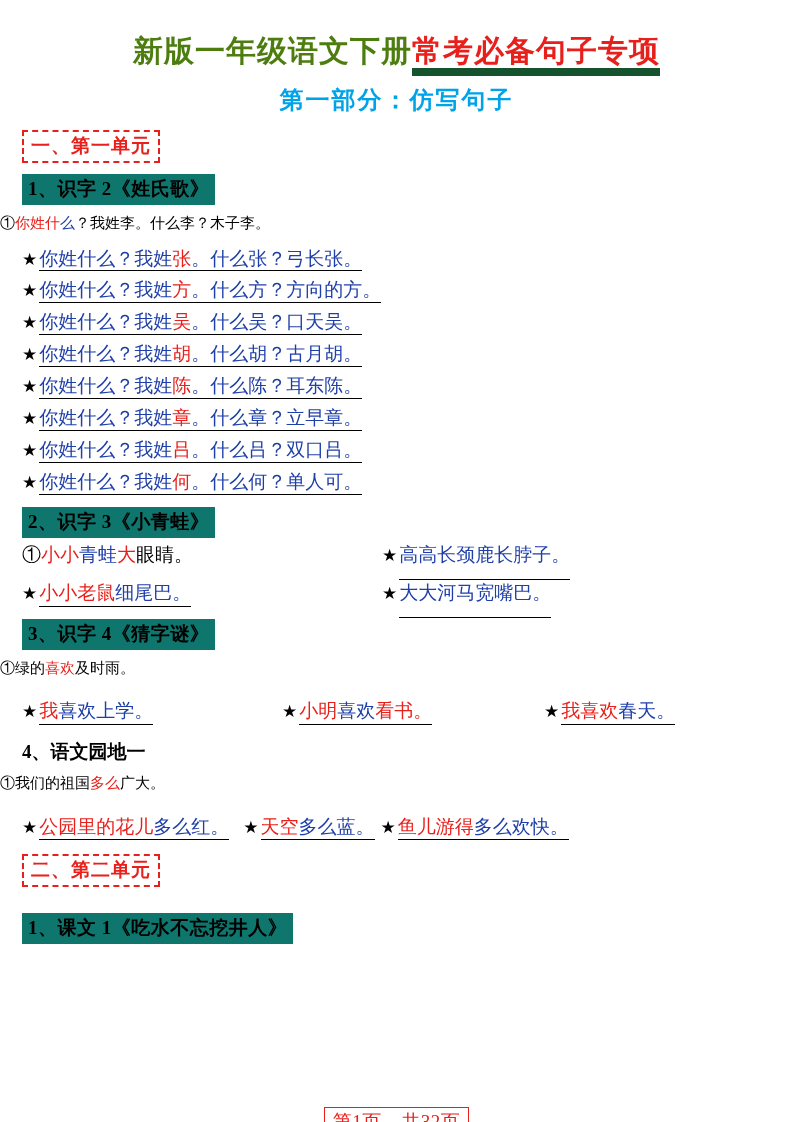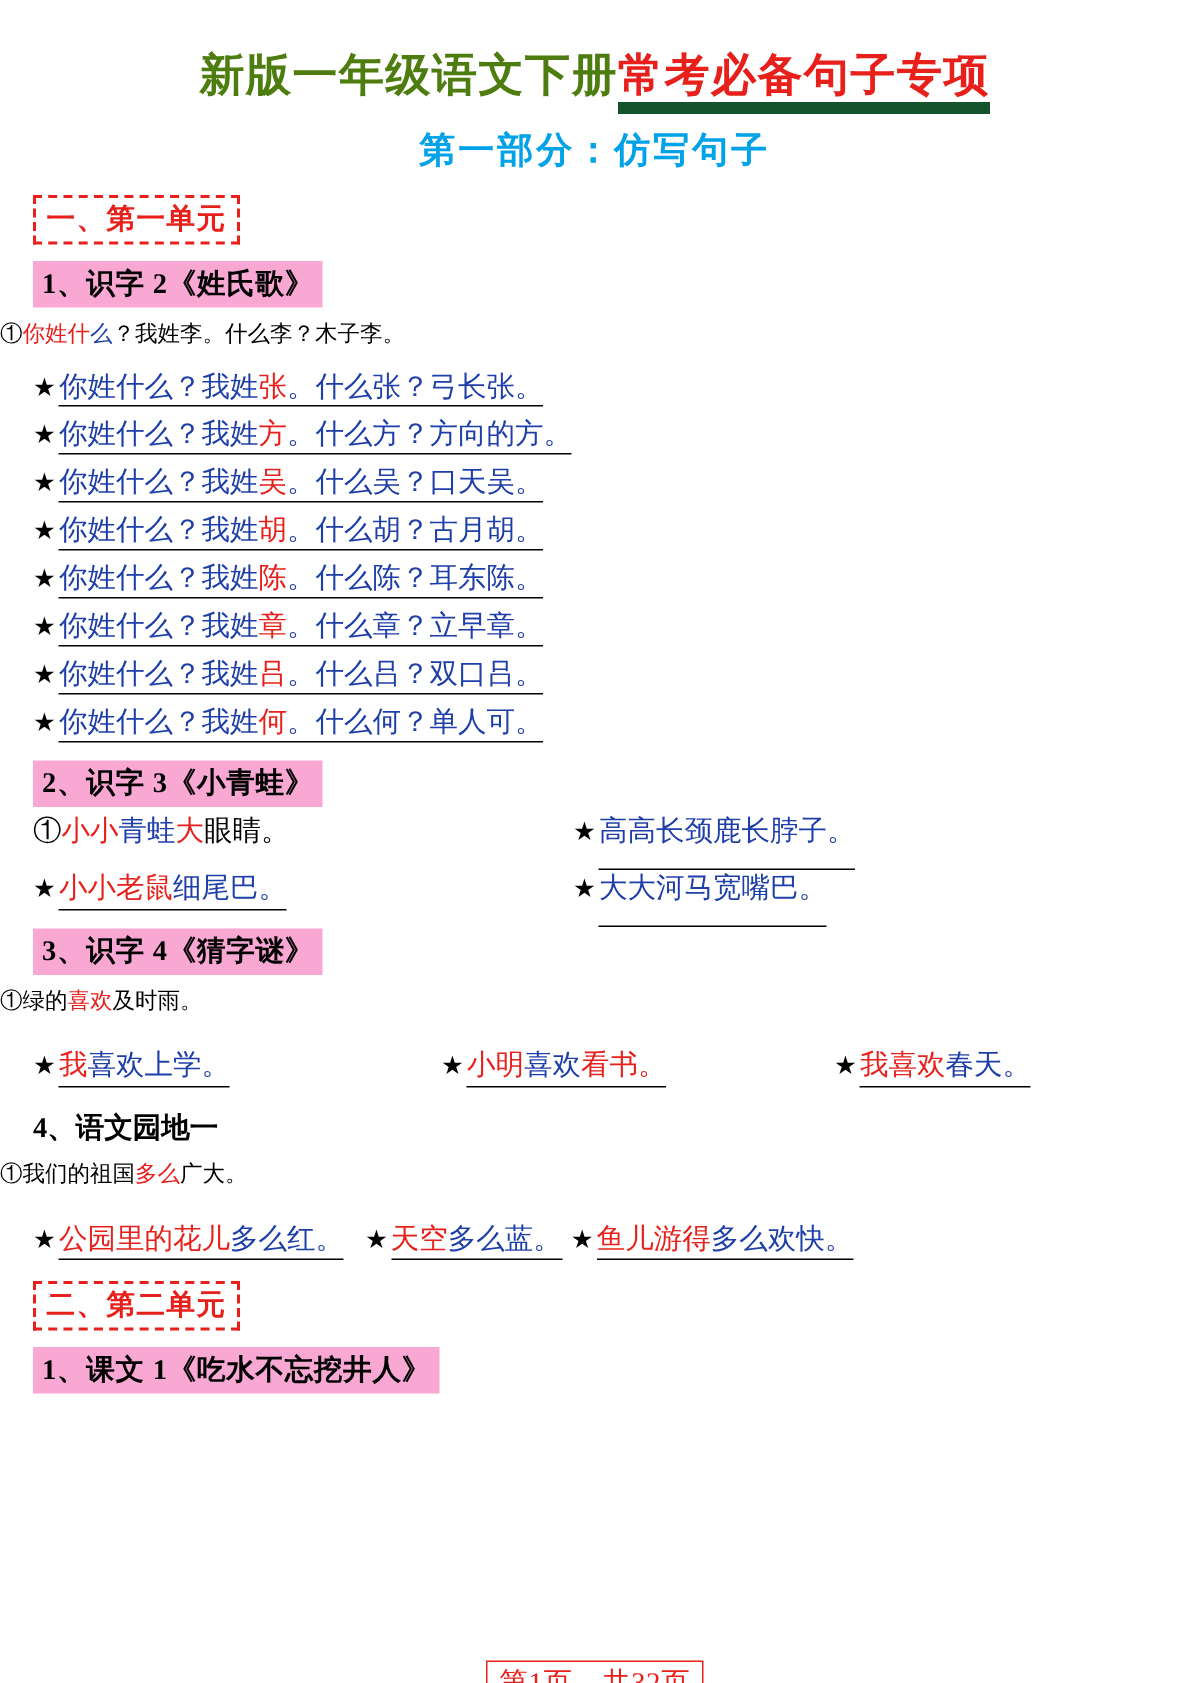--- a/index.html
+++ b/index.html
@@ -56,21 +56,21 @@
     font-weight: bold;
     font-size: 19px;
     padding: 1px 7px 2px 7px;
     margin-left: 22px;
     letter-spacing: 1px;
   }
 
   
   .lesson {
     display: inline-block;
-    background: #f9a8d4;
+    background: #0f766e;
     font-weight: bold;
     font-size: 19px;
     padding: 2px 6px 3px 6px;
     margin-left: 22px;
     letter-spacing: 0.5px;
     color: #000;
     text-align: center;
   }
 
   
@@ -118,21 +118,21 @@
   .col-a { width: 360px; }
   .col-b { width: 350px; }
 
   .three-col {
     margin-left: 22px;
     display: flex;
     font-size: 19px;
     line-height: 1.2;
   }
   .c1 { width: 260px; }
-  .c2 { width: 262px; margin-left: 12px; }
+  .c2 { width: 262px; }
   .c3 { width: 230px; }
 
   
   .lesson-plain {
     margin-left: 22px;
     font-weight: bold;
     font-size: 19px;
     color: #000;
   }
 
@@ -257,21 +257,21 @@
   </div>
 
   <div class="ans-row" style="margin-top:22px;">
     <span class="star">★</span><span class="u-wrap"><span class="seg-red">公园里的花儿</span><span class="seg-blue">多么红。</span></span><span style="display:inline-block;width:14px;"></span><span class="star">★</span><span class="u-wrap"><span class="seg-red">天空</span><span class="seg-blue">多么蓝。</span></span><span style="display:inline-block;width:6px;"></span><span class="star">★</span><span class="u-wrap"><span class="seg-red">鱼儿游得</span><span class="seg-blue">多么欢快。</span></span>
   </div>
 
   <div style="margin-top:14px;">
     <span class="unit-box">二、第二单元</span>
   </div>
 
-  <div style="margin-top:11px;">
+  <div style="margin-top:26px;">
     <span class="lesson">1、课文 1《吃水不忘挖井人》</span>
   </div>
 
   <div class="footer">
     <span class="footer-box">第1页，共32页</span>
   </div>
 
 </div>
 
 </body></html>

